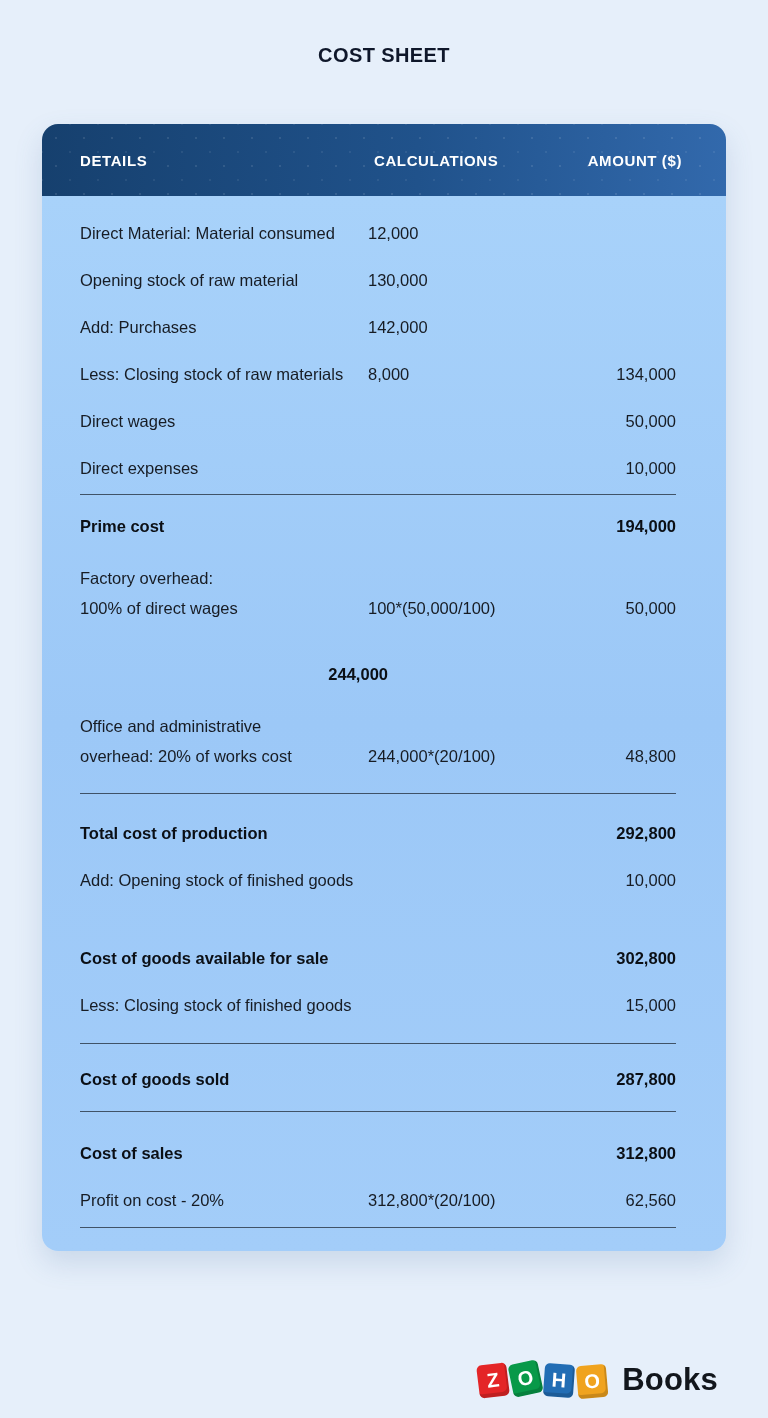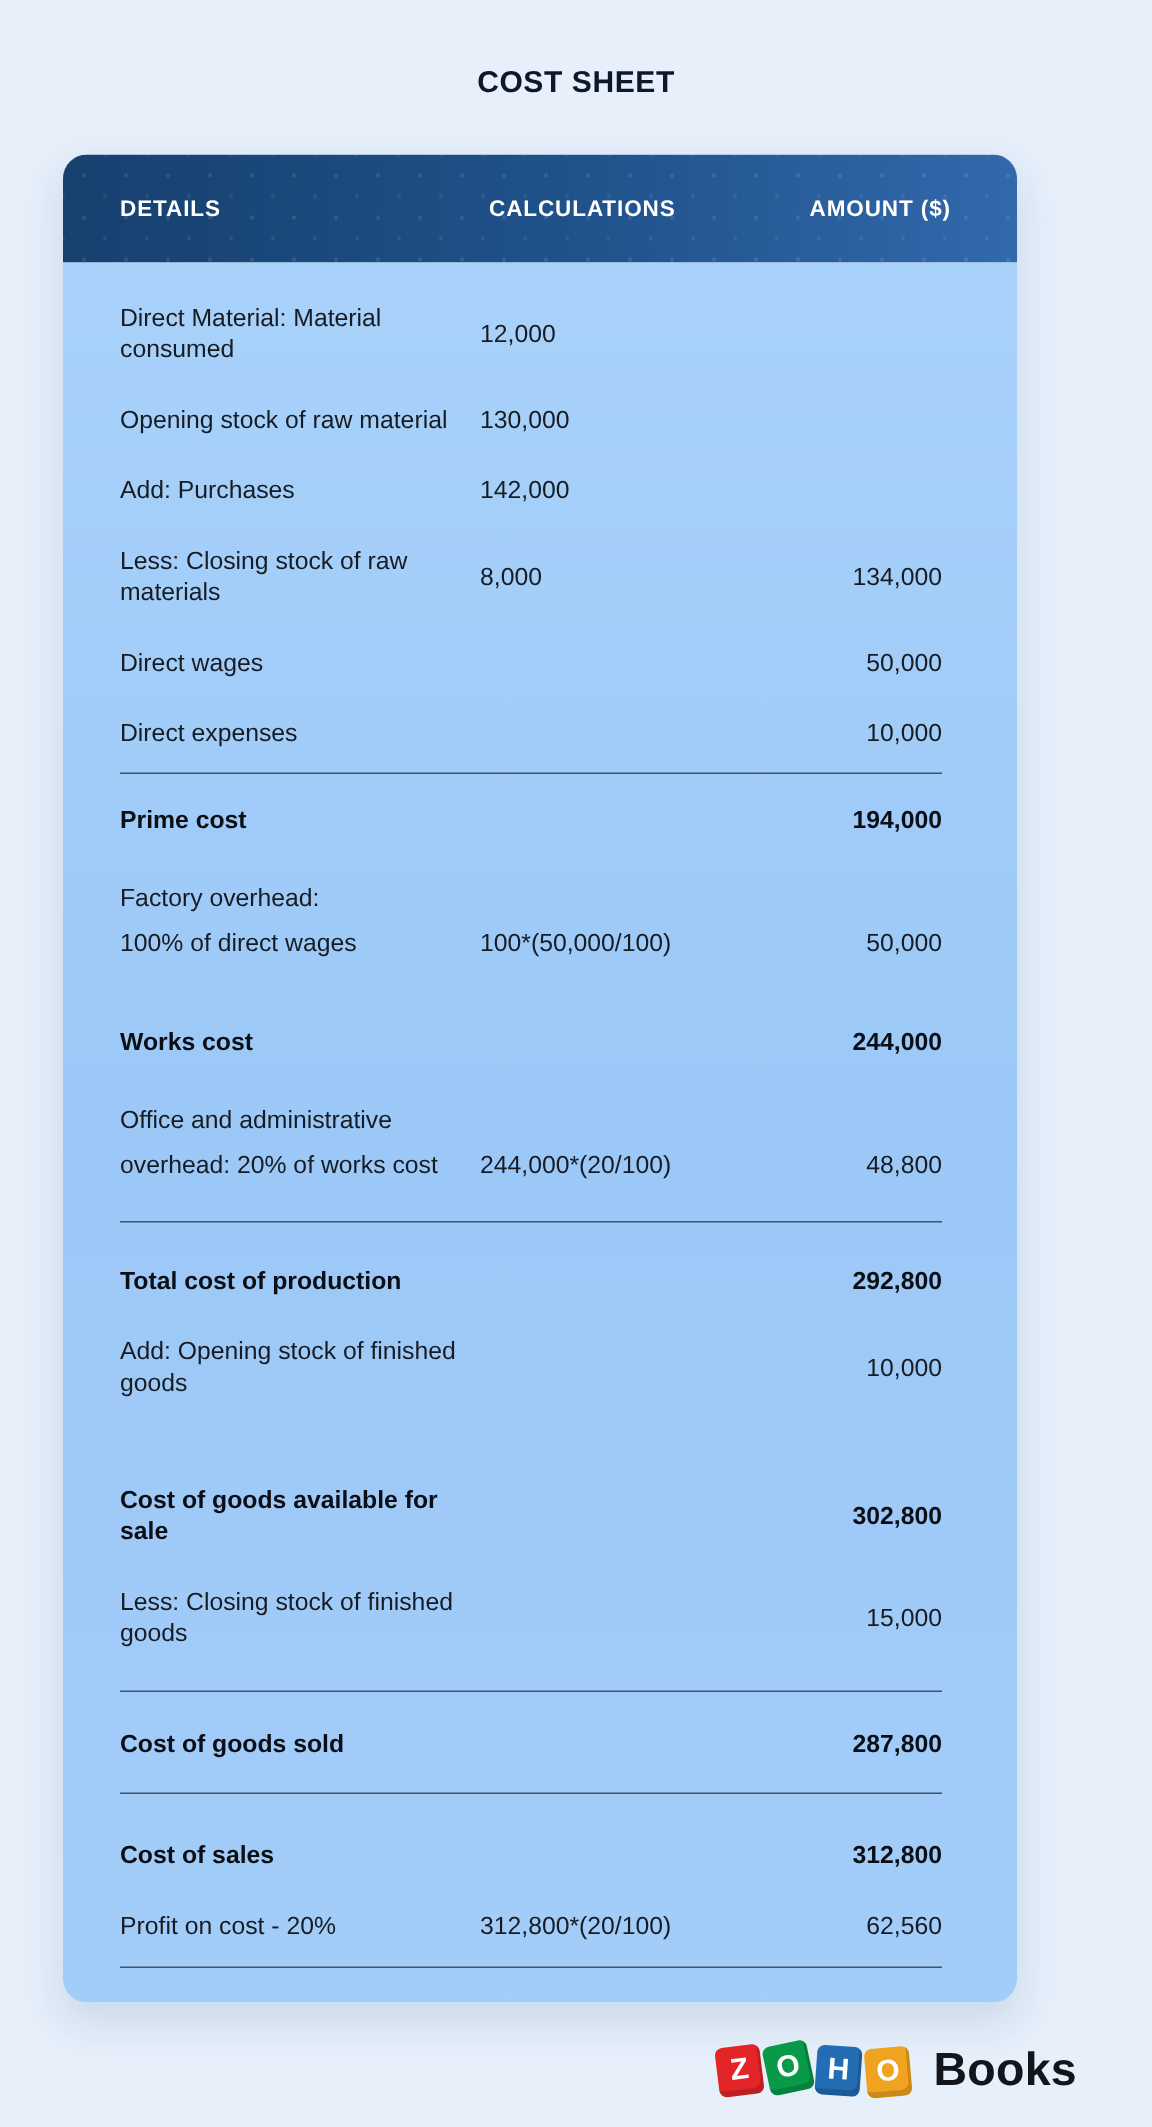--- a/index.html
+++ b/index.html
@@ -17,22 +17,22 @@
     margin-top: 42px;
     text-align: center;
     font-size: 20px;
     line-height: 26px;
     font-weight: 800;
     letter-spacing: 0.4px;
     color: #0f172a;
   }
   .card {
     position: relative;
-    width: 636px;
-    margin: 35px 0 0 42px;
+    width: 684px;
+    margin: 56px 0 0 42px;
     border-radius: 16px;
     overflow: hidden;
     box-shadow: 0 12px 28px rgba(70, 110, 160, 0.18);
   }
   .thead {
     display: flex;
     align-items: center;
     height: 72px;
     padding: 0 44px 0 38px;
     color: #ffffff;
@@ -155,21 +155,20 @@
       </div>
 
       <div class="row tall">
         <div class="c label">Factory overhead:
 100% of direct wages</div>
         <div class="c calc">100*(50,000/100)</div>
         <div class="c amount">50,000</div>
       </div>
 
       <div class="row bold gap-sm">
-        <div class="c label">Works cost</div>
         <div class="c calc"></div>
         <div class="c amount">244,000</div>
       </div>
 
       <div class="row tall">
         <div class="c label">Office and administrative
 overhead: 20% of works cost</div>
         <div class="c calc">244,000*(20/100)</div>
         <div class="c amount">48,800</div>
       </div>

